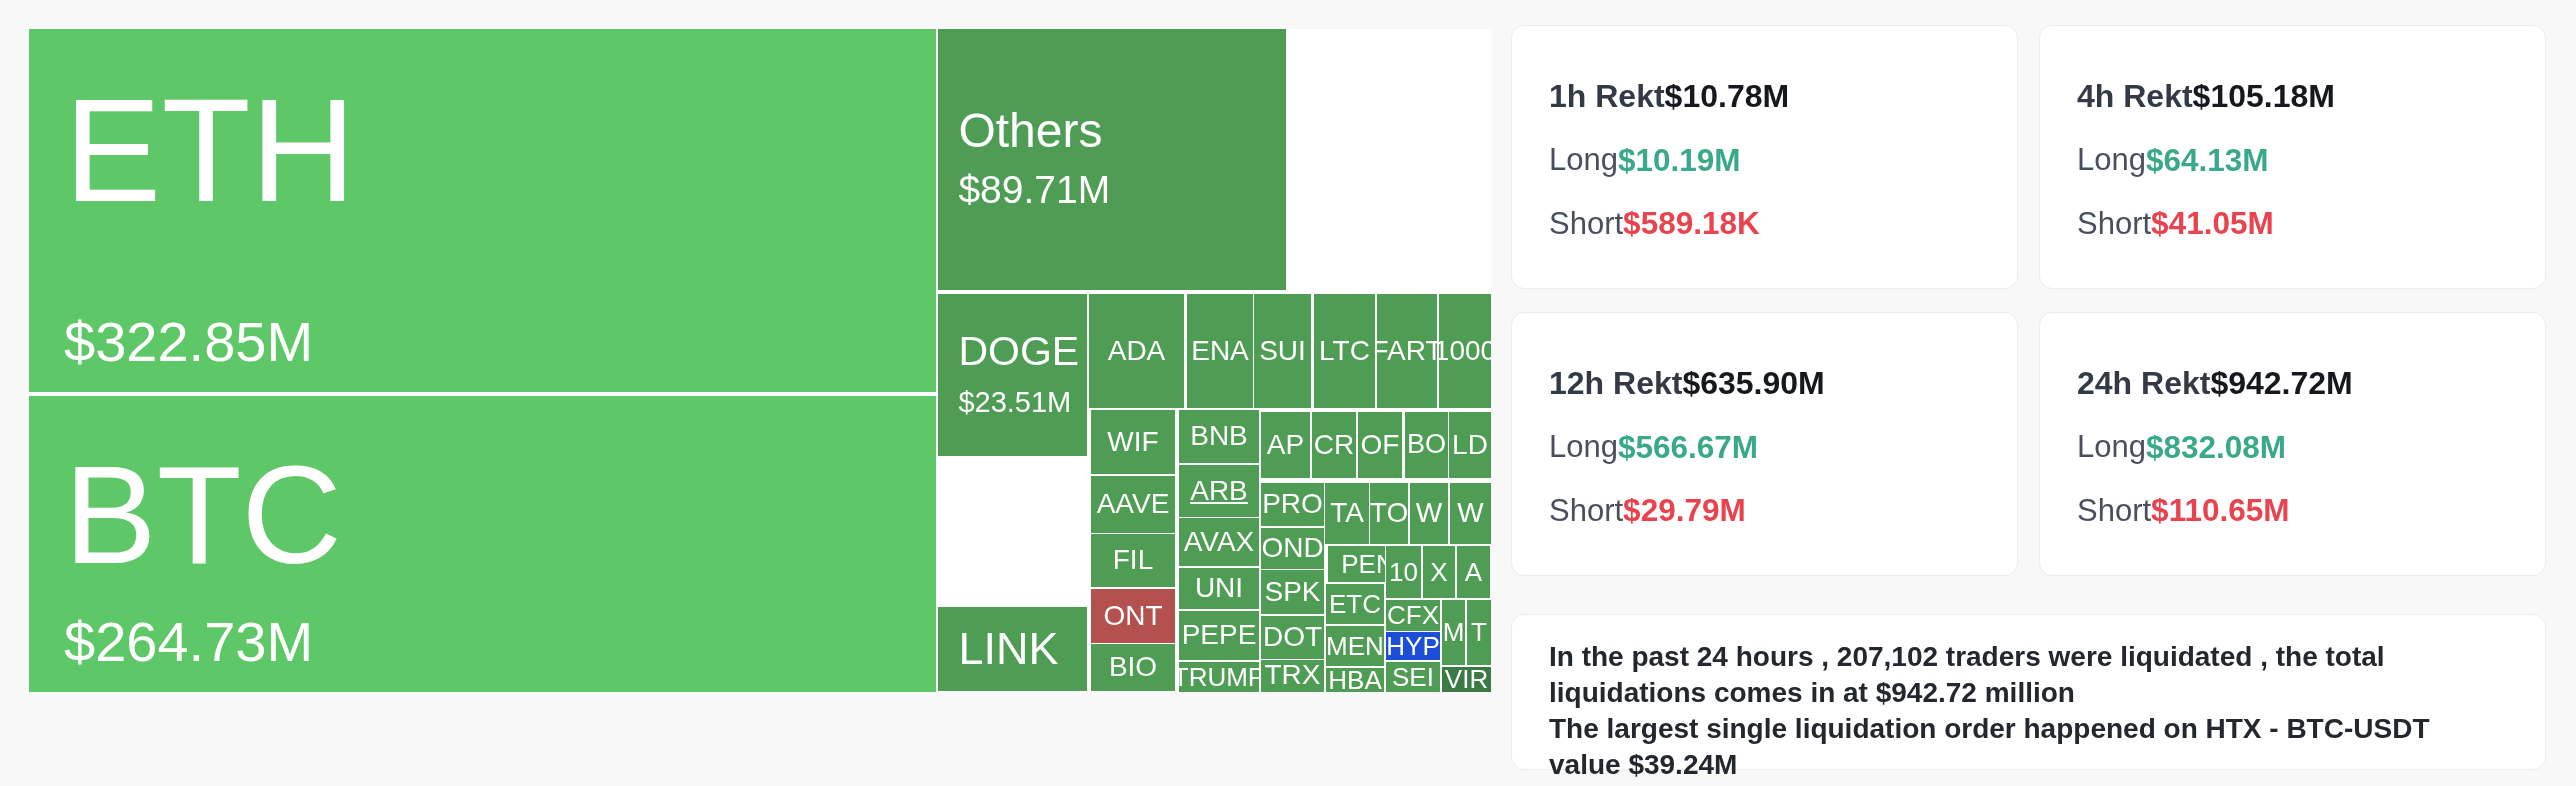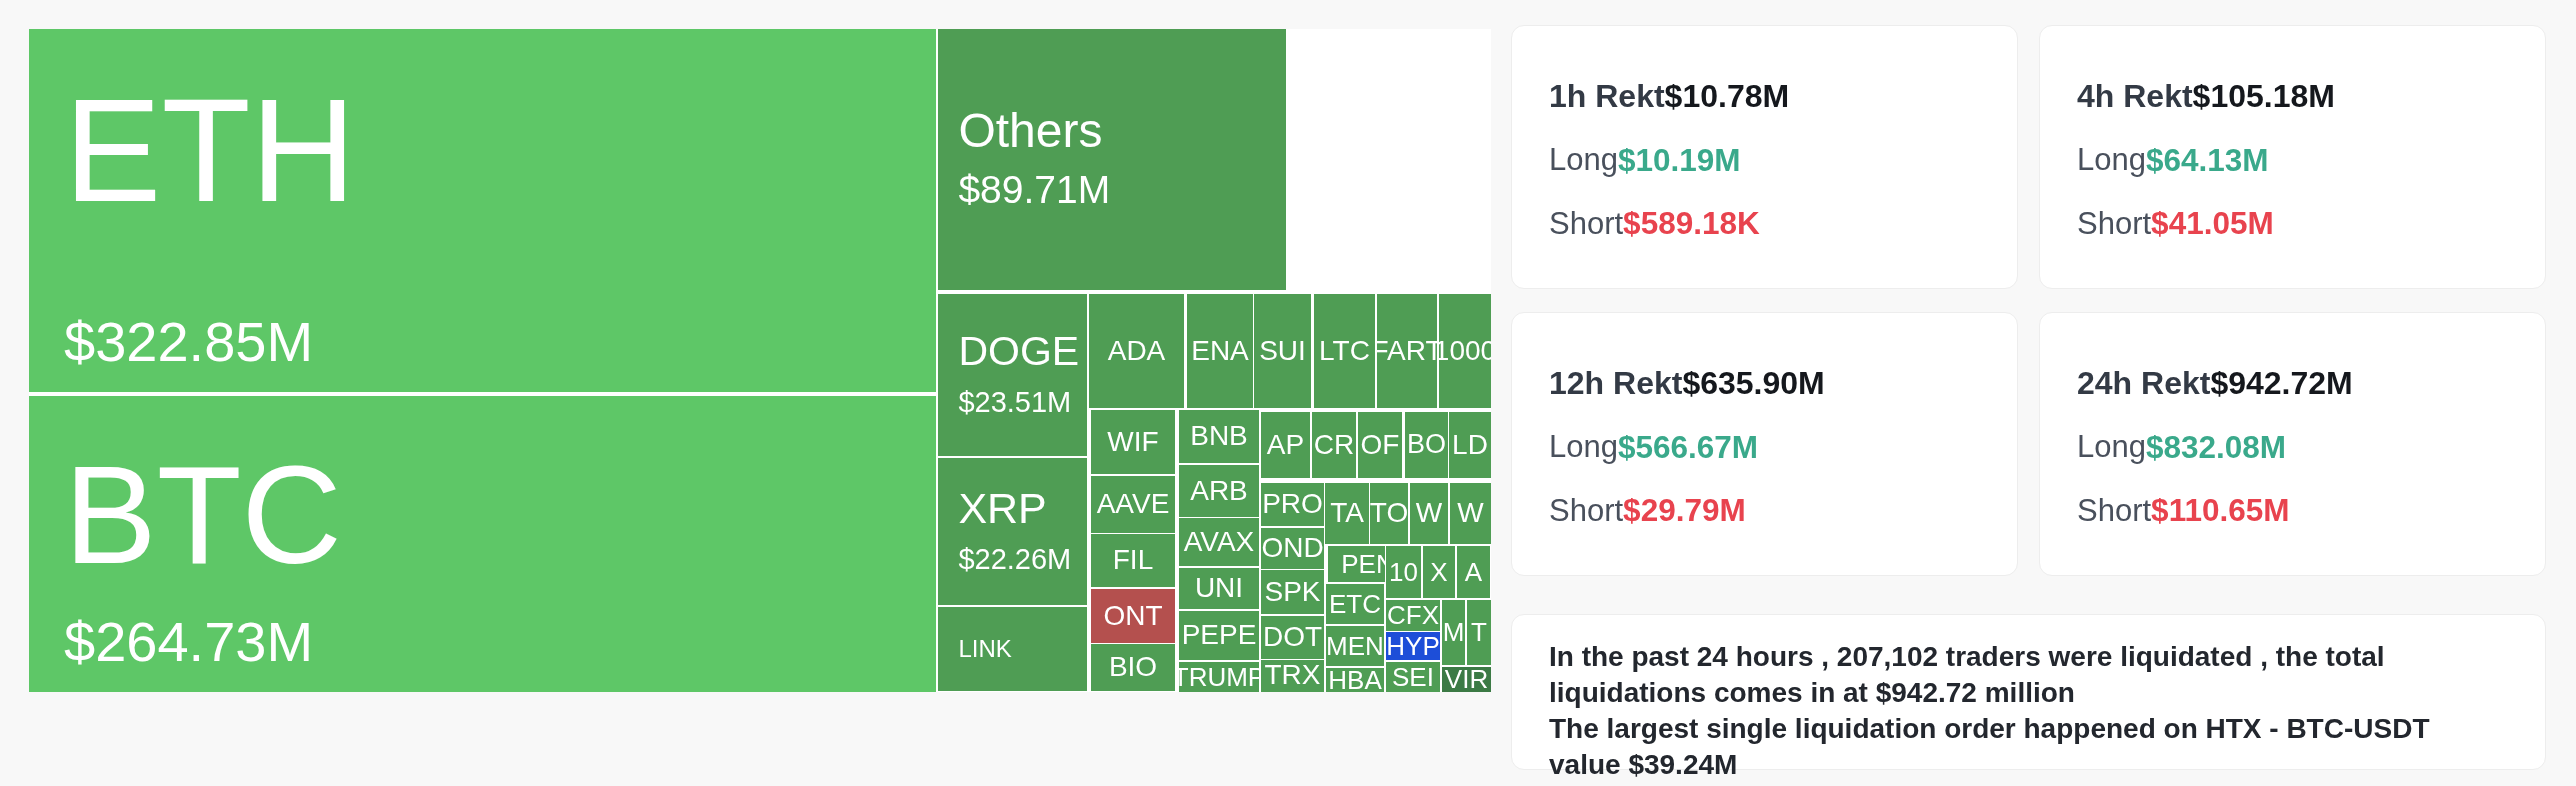--- a/index.html
+++ b/index.html
@@ -55,26 +55,22 @@
       <div class="val" style="font-size: 56px;">$264.73M</div>
     </div>
     <div class="cell left" style="left: 909px; top: 0px; width: 348px; height: 261px; background: rgb(79, 157, 84);">
       <div class="lbl" style="font-size: 48px;">Others</div>
       <div class="val" style="font-size: 39px;">$89.71M</div>
     </div>
     <div class="cell left" style="left: 909px; top: 265px; width: 149px; height: 162px; background: rgb(79, 157, 84);">
       <div class="lbl" style="font-size: 41px;">DOGE</div>
       <div class="val" style="font-size: 29px;">$23.51M</div>
     </div>
-    <div class="cell left" style="left: 909px; top: 429px; width: 149px; height: 147px; background: rgb(79, 157, 84);">
-      <div class="lbl" style="font-size: 43px;">XRP</div>
-      <div class="val" style="font-size: 29px;">$22.26M</div>
-    </div>
     <div class="cell left" style="left: 909px; top: 578px; width: 149px; height: 84px; background: rgb(79, 157, 84);">
-      <div class="lbl" style="font-size: 24px;">LINK</div>
+      <div class="lbl" style="font-size: 45px;">LINK</div>
     </div>
     <div class="cell center" style="left: 1060px; top: 265px; width: 95px; height: 114px; background: rgb(79, 157, 84);">
       <div class="lbl" style="font-size: 28px;">ADA</div>
     </div>
     <div class="cell center" style="left: 1158px; top: 265px; width: 66px; height: 114px; background: rgb(79, 157, 84);">
       <div class="lbl" style="font-size: 28px;">ENA</div>
     </div>
     <div class="cell center" style="left: 1225px; top: 265px; width: 57px; height: 114px; background: rgb(79, 157, 84);">
       <div class="lbl" style="font-size: 28px;">SUI</div>
     </div>
@@ -99,21 +95,21 @@
     <div class="cell center" style="left: 1062px; top: 560px; width: 84px; height: 54px; background: rgb(180, 80, 78);">
       <div class="lbl" style="font-size: 28px;">ONT</div>
     </div>
     <div class="cell center" style="left: 1062px; top: 615px; width: 84px; height: 47px; background: rgb(79, 157, 84);">
       <div class="lbl" style="font-size: 28px;">BIO</div>
     </div>
     <div class="cell center" style="left: 1150px; top: 381px; width: 80px; height: 53px; background: rgb(79, 157, 84);">
       <div class="lbl" style="font-size: 28px;">BNB</div>
     </div>
     <div class="cell center" style="left: 1150px; top: 436px; width: 80px; height: 52px; background: rgb(79, 157, 84);">
-      <div class="lbl" style="font-size: 28px;">ARB</div>
+      <div class="lbl" style="font-size: 28px; text-decoration: underline;">ARB</div>
     </div>
     <div class="cell center" style="left: 1150px; top: 489px; width: 80px; height: 48px; background: rgb(79, 157, 84);">
       <div class="lbl" style="font-size: 28px;">AVAX</div>
     </div>
     <div class="cell center" style="left: 1150px; top: 539px; width: 80px; height: 41px; background: rgb(79, 157, 84);">
       <div class="lbl" style="font-size: 28px;">UNI</div>
     </div>
     <div class="cell center" style="left: 1150px; top: 582px; width: 80px; height: 49px; background: rgb(79, 157, 84);">
       <div class="lbl" style="font-size: 28px;">PEPE</div>
     </div>

